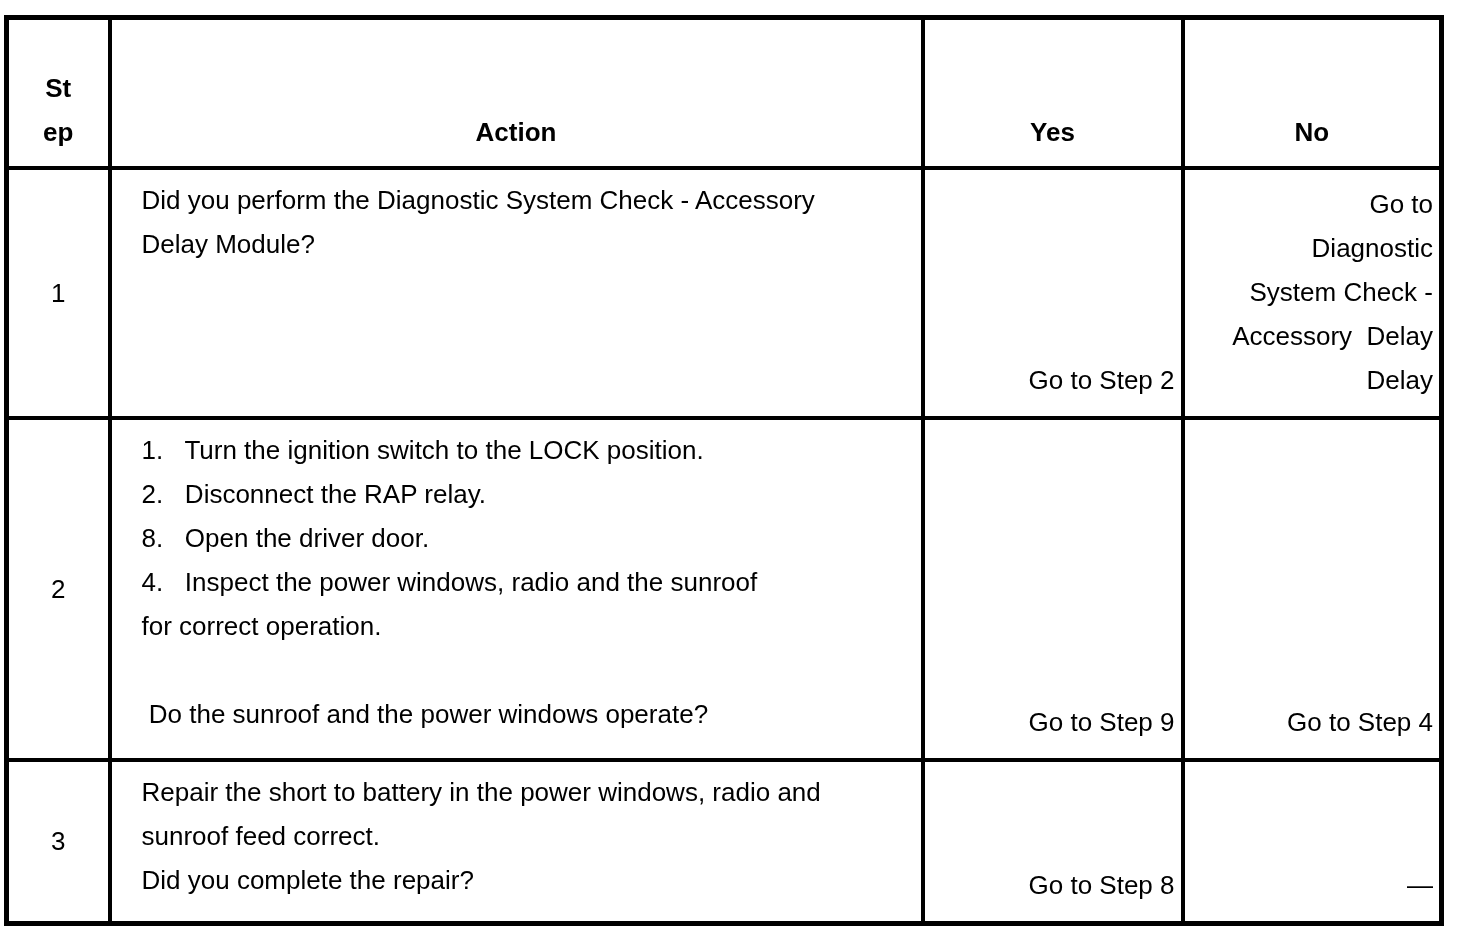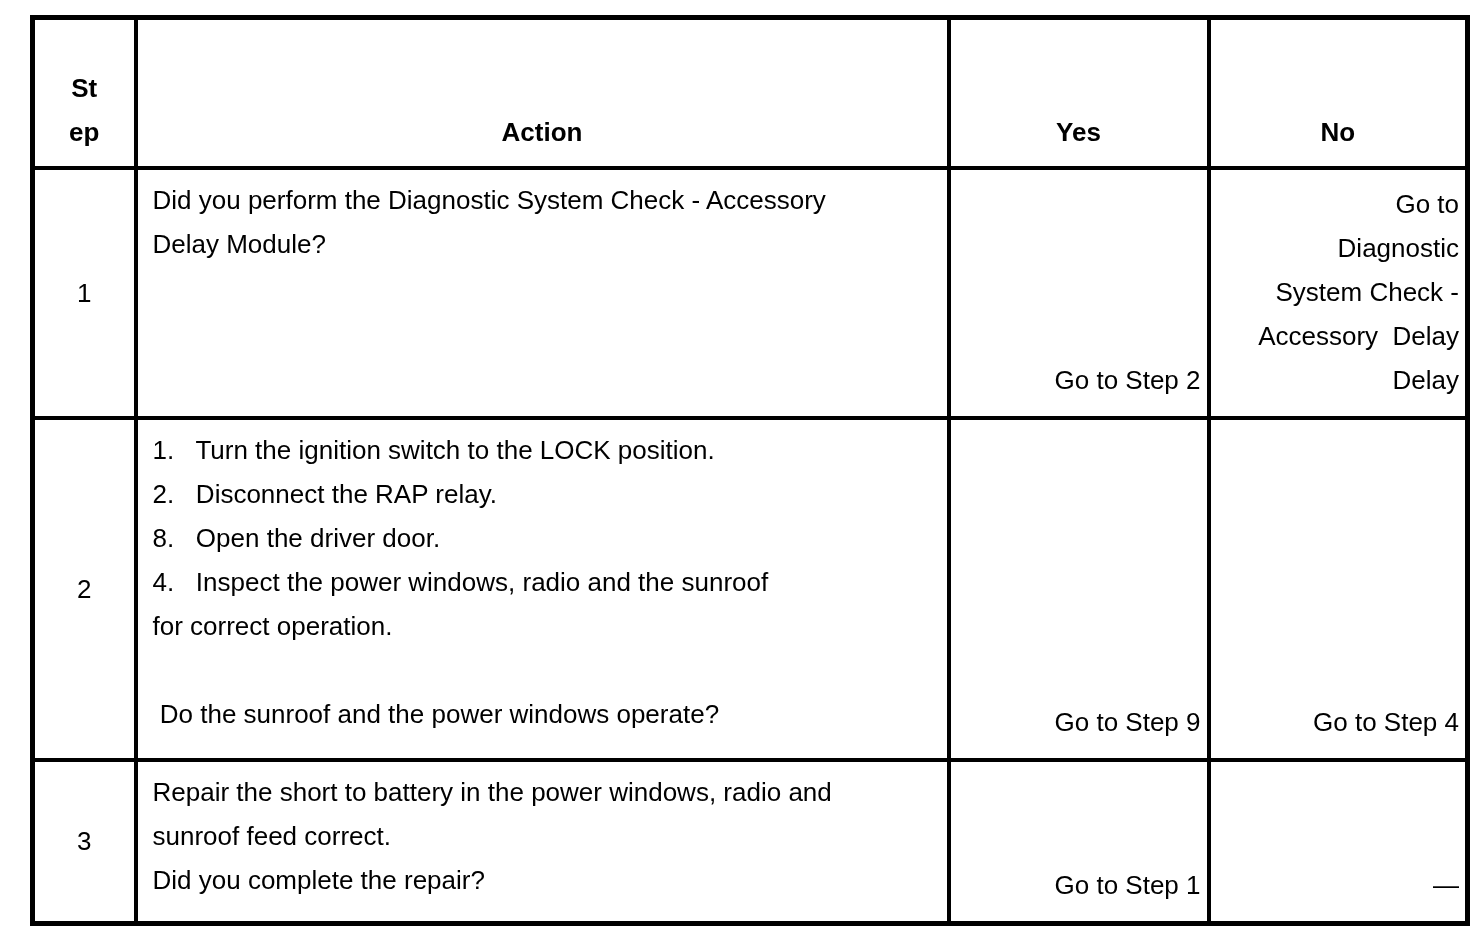--- a/index.html
+++ b/index.html
@@ -9,21 +9,21 @@
   }
   body {
     width: 1472px;
     height: 934px;
     position: relative;
     font-family: "Liberation Sans", sans-serif;
     color: #000000;
   }
   table.diag {
     position: absolute;
-    left: 30px;
+    left: 4px;
     top: 15px;
     width: 1435px;
     border-collapse: collapse;
     table-layout: fixed;
     border: 5px solid #000000;
   }
   table.diag th,
   table.diag td {
     border: 4px solid #000000;
     font-size: 26px;
@@ -53,20 +53,21 @@
     padding: 8px 14px 8px 15px;
   }
   td.yesno {
     text-align: right;
     vertical-align: bottom;
     padding: 0 6px 14px 6px;
   }
   .action-line, .no-line {
     white-space: pre-wrap;
     min-height: 44px;
+    margin-left: 15px;
   }
 </style>
 </head>
 <body>
 
 <table class="diag">
   <colgroup>
     <col style="width:103px">
     <col style="width:813px">
     <col style="width:260px">
@@ -111,17 +112,17 @@
       <td class="yesno">Go to Step 9</td>
       <td class="yesno">Go to Step 4</td>
     </tr>
     <tr class="r-3">
       <td class="step">3</td>
       <td class="action">
         <div class="action-line">Repair the short to battery in the power windows, radio and</div>
         <div class="action-line">sunroof feed correct.</div>
         <div class="action-line">Did you complete the repair?</div>
       </td>
-      <td class="yesno">Go to Step 1</td>
+      <td class="yesno">Go to Step 8</td>
       <td class="yesno">—</td>
     </tr>
   </tbody>
 </table>
 
 </body></html>

